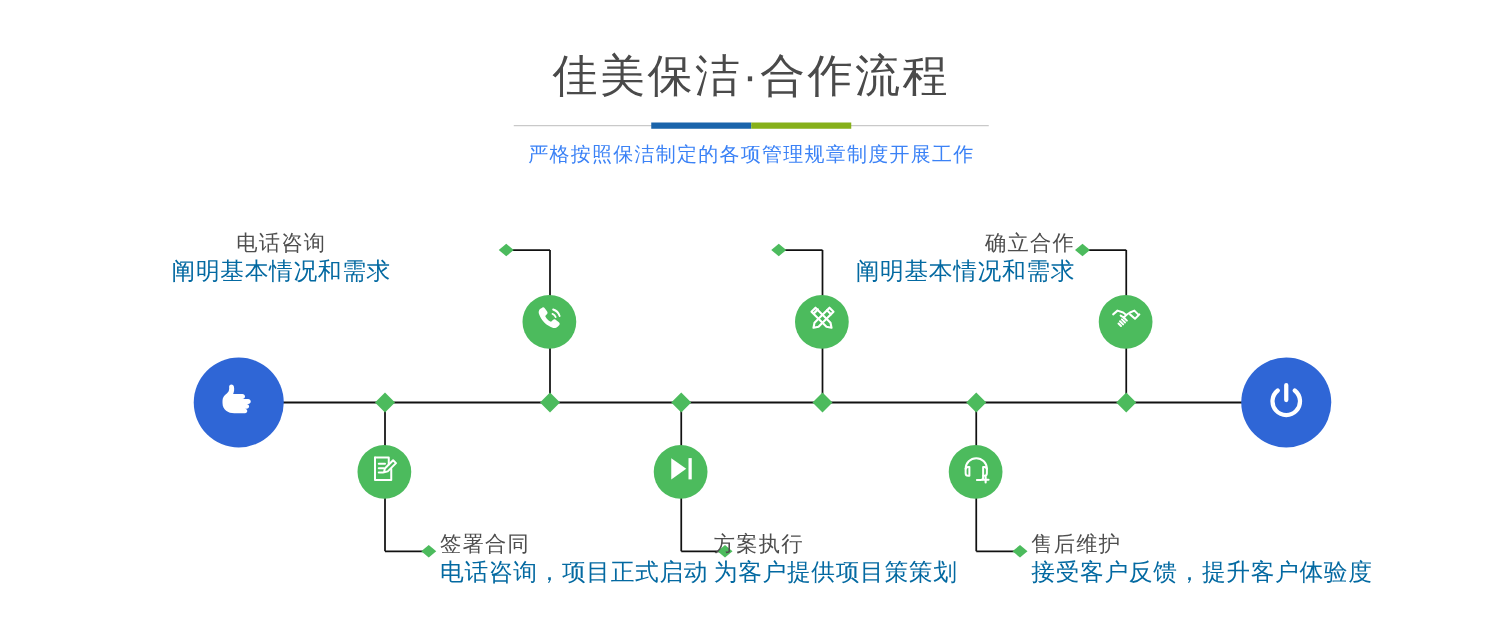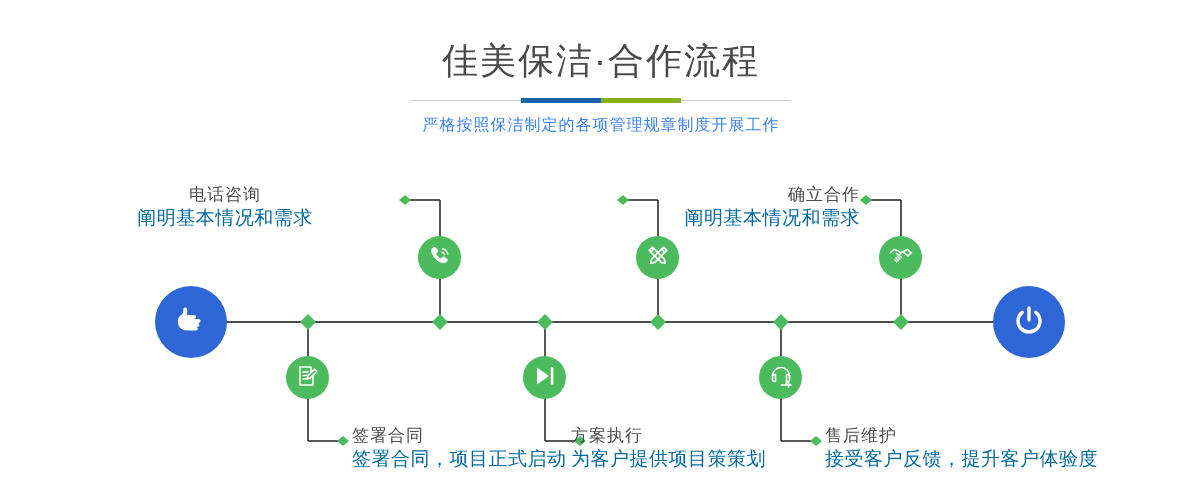--- a/index.html
+++ b/index.html
@@ -263,21 +263,21 @@
             <path d="M8 9h5"></path>
             <path d="M8 12.5h4"></path>
             <path d="M8 16h3.5"></path>
             <path d="M19.5 6.2l2.3 2.3-6.6 6.6-3 .7.7-3z"></path>
           </g>
         </svg>
       </span>
     </div>
     <div class="label-block left-align" style="left:352px; top:275px; width:350px;">
       <div class="lb-title">签署合同</div>
-      <div class="lb-desc">签署合同，项目正式启动</div>
+      <div class="lb-desc">电话咨询，项目正式启动</div>
     </div>
 
     <div class="node-circle green" style="left:523px; top:206px;">
       <span>
         <svg width="26" height="26" viewBox="0 0 26 26">
           <polygon points="5,4.5 17,13 5,21.5" fill="#ffffff"></polygon>
           <rect x="18.8" y="4.5" width="2.6" height="17" fill="#ffffff"></rect>
         </svg>
       </span>
     </div>

